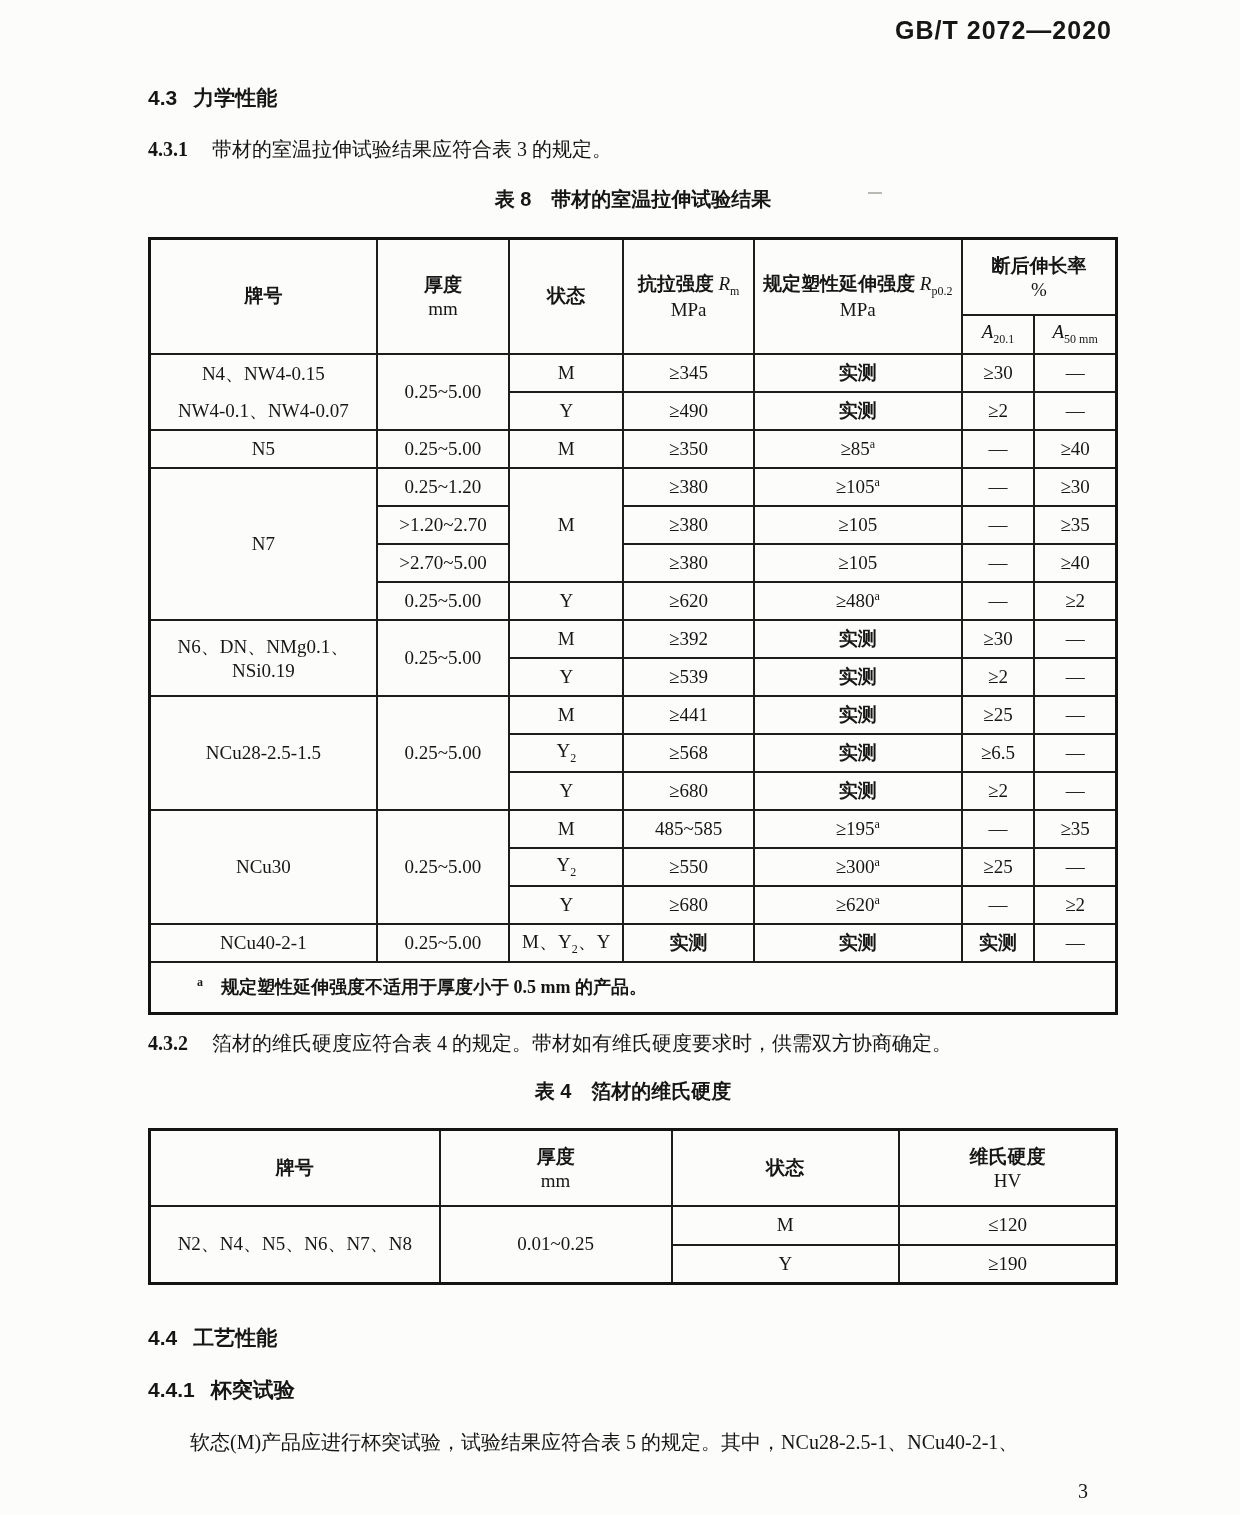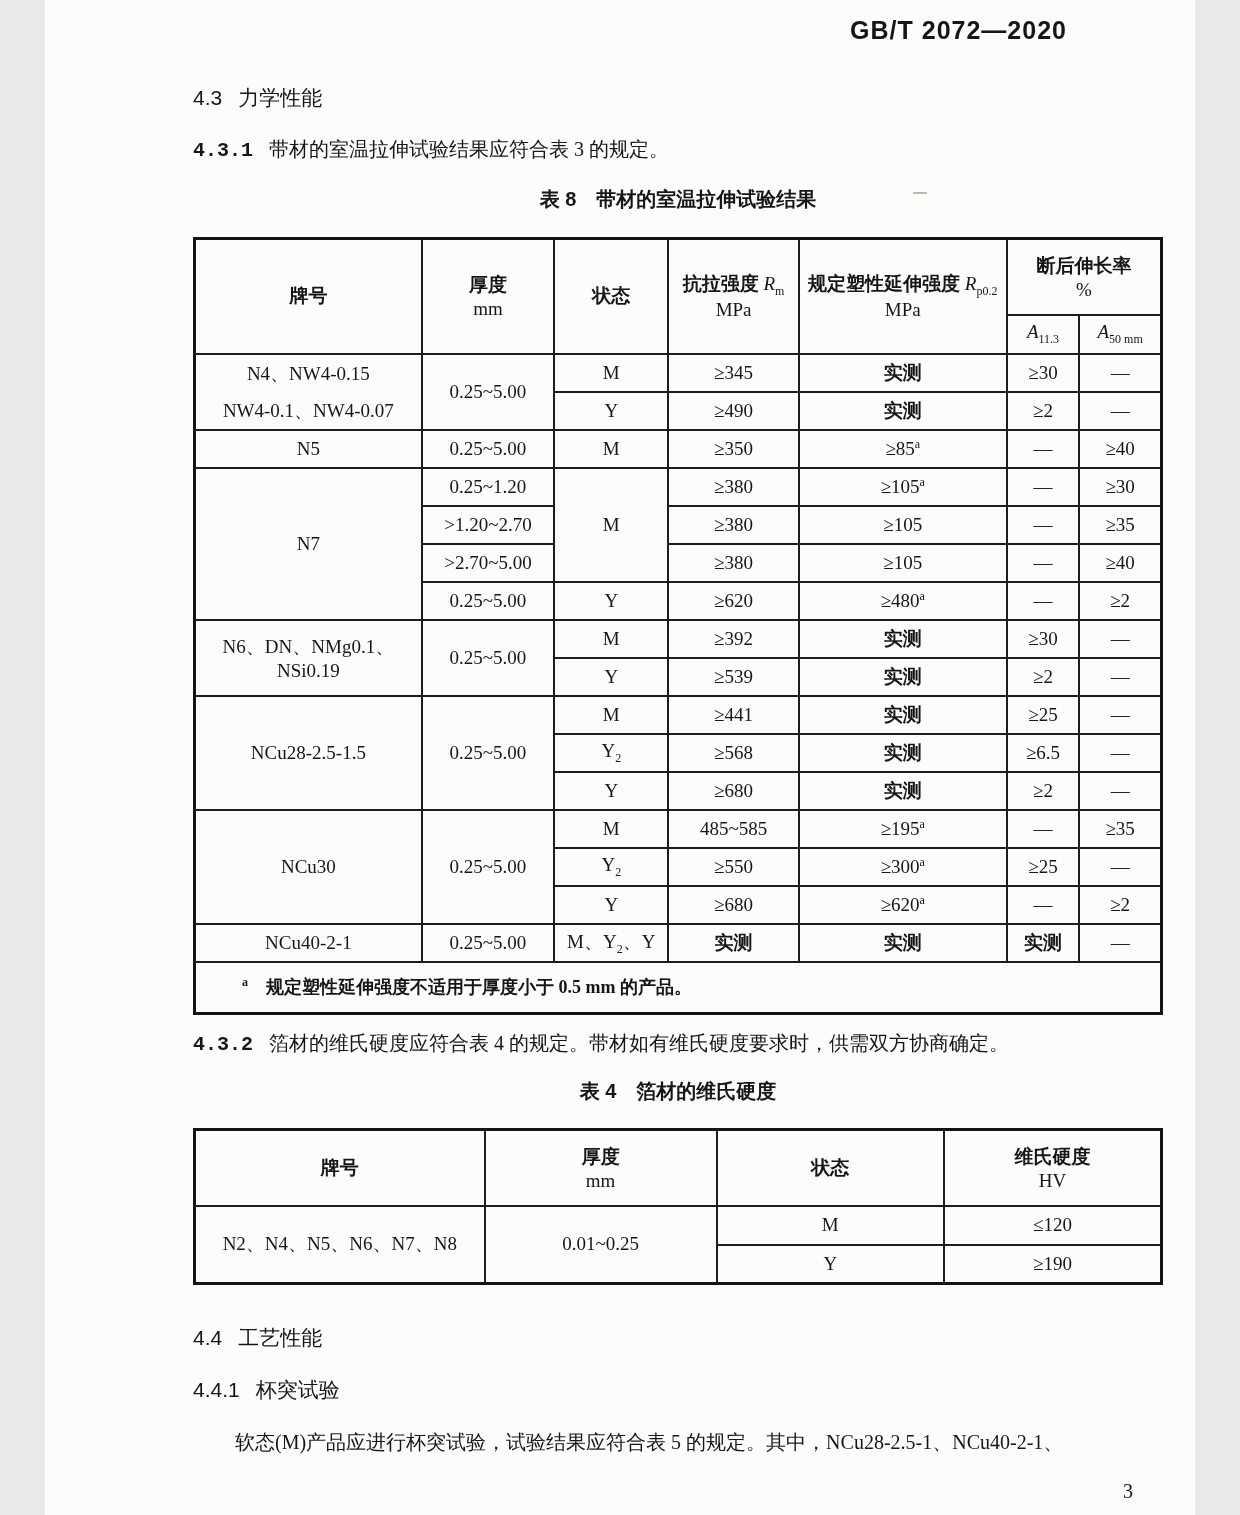--- a/index.html
+++ b/index.html
@@ -1,37 +1,37 @@
 <!DOCTYPE html>
 <html><head>
 <meta charset="utf-8">
 <style>
   html,body { margin:0; padding:0; background:#e9e9e7; }
   .page {
-    position:relative; width:1150px; height:1515px; margin:0 auto;
+    position:relative; width:1240px; height:1515px; margin:0 auto;
     background:#fcfcfa; color:#161616; overflow:hidden;
     font-family:"Liberation Serif", serif;
   }
   
   .std-code {
     position:absolute; top:16px; right:128px;
     font-family:"Liberation Sans", sans-serif; font-weight:bold;
     font-size:25px; letter-spacing:1px;
   }
   
   .h-sec {
     position:absolute; left:148px;
-    font-family:"Liberation Sans", sans-serif; font-weight:normal;
+    font-family:"Liberation Sans", sans-serif; font-weight:bold;
     font-size:21px; white-space:nowrap;
   }
   .h-sec .num { margin-right:16px; }
   
   .clause { position:absolute; left:148px; font-size:20px; white-space:nowrap; }
   .clause .num {
-    font-family:Liberation Mono, monospace; font-weight:bold; margin-right:16px;
+    font-family:Liberation Serif, serif; font-weight:bold; margin-right:24px;
   }
   
   .caption {
     position:absolute; left:148px; width:970px; text-align:center;
     font-family:"Liberation Sans", sans-serif; font-weight:bold; font-size:20px;
   }
   
   table.std {
     position:absolute; left:148px; width:970px;
     border-collapse:collapse; table-layout:fixed;
@@ -95,21 +95,21 @@
     <thead>
       <tr class="r1">
         <th rowspan="2">牌号</th>
         <th rowspan="2"><span>厚度</span><br><span class="u">mm</span></th>
         <th rowspan="2">状态</th>
         <th rowspan="2"><span>抗拉强度</span> <i class="sym">R</i><sub>m</sub><br><span class="u">MPa</span></th>
         <th rowspan="2"><span>规定塑性延伸强度</span> <i class="sym">R</i><sub>p0.2</sub><br><span class="u">MPa</span></th>
         <th colspan="2"><span>断后伸长率</span><br><span class="u">%</span></th>
       </tr>
       <tr class="r2">
-        <th><i class="sym">A</i><sub>11.3</sub></th>
+        <th><i class="sym">A</i><sub>20.1</sub></th>
         <th><i class="sym">A</i><sub>50 mm</sub></th>
       </tr>
     </thead>
     <tbody>
         <tr>
           <td rowspan="2" class="multiline">
             <div>N4、NW4-0.15</div>
             <div>NW4-0.1、NW4-0.07</div>
           </td>
           <td rowspan="2">0.25~5.00</td>

